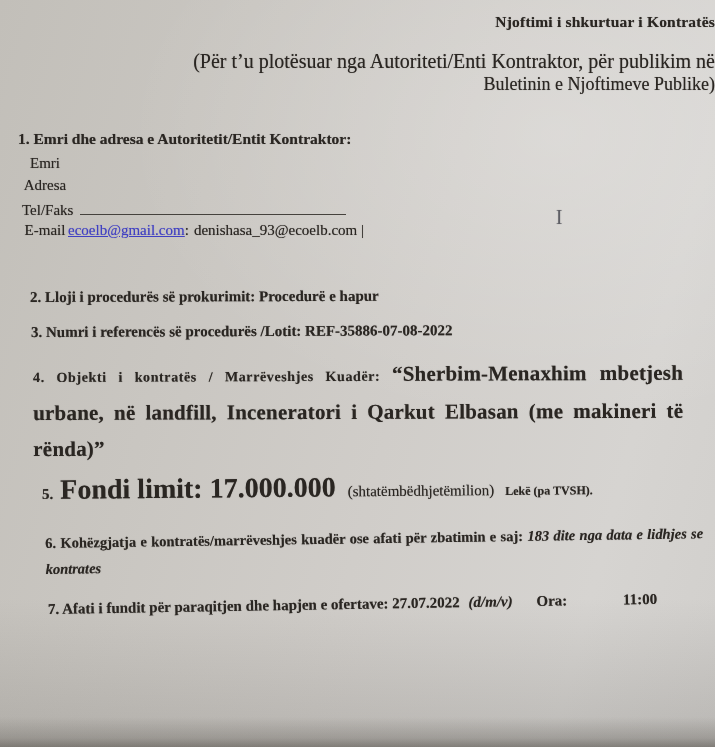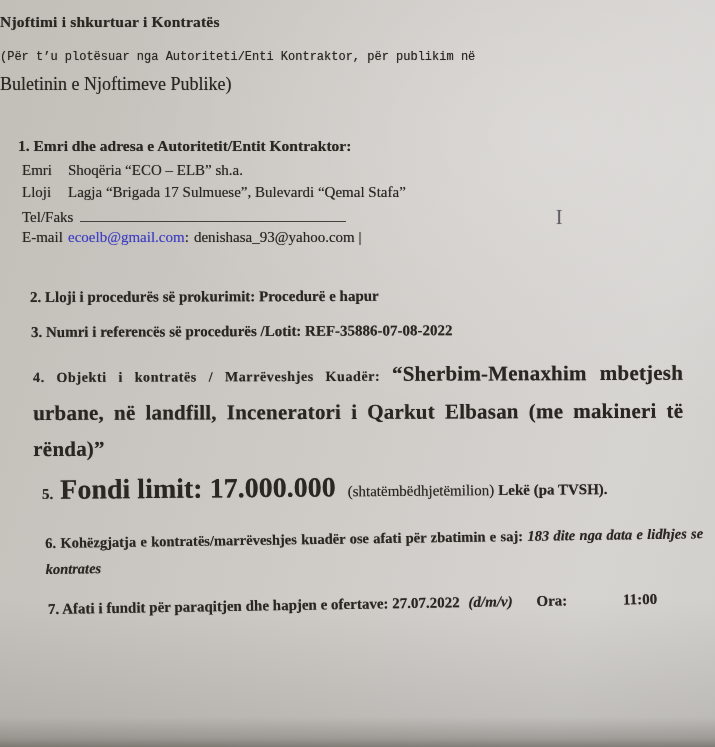--- a/index.html
+++ b/index.html
@@ -18,53 +18,54 @@
     font-family: "Liberation Serif", serif;
     color: #2a2622;
     background:
       linear-gradient(to top, rgba(82,78,72,0.55) 0px, rgba(96,92,86,0.30) 9px, rgba(0,0,0,0) 30px),
       radial-gradient(ellipse 620px 420px at 78% 18%, rgba(255,255,255,0.22), rgba(0,0,0,0) 70%),
       linear-gradient(to bottom, rgba(0,0,0,0) 80%, rgba(70,67,62,0.18) 100%),
       linear-gradient(105deg, #c2bfb9 0%, #c9c6c1 28%, #d0cdc9 55%, #d6d4d1 82%, #d1cfcc 100%);
     text-shadow: 0 0 0.8px rgba(42,38,34,0.55);
   }
   .abs { position: absolute; }
-  .centered { left: 0; right: 0; text-align: left; }
+  .centered { left: 0; right: 0; text-align: right; }
 
   .doc-title {
     top: 13px;
     font-size: 15.5px;
     font-weight: bold;
     letter-spacing: 0.2px;
   }
-  .doc-subtitle-1 { top: 50px; font-size: 12px; font-family: Liberation Mono, monospace; }
+  .doc-subtitle-1 { top: 50px; font-size: 20px; }
   .doc-subtitle-2 { top: 74px; font-size: 18px; }
 
   .section1 { top: 130px; left: 18px; width: 600px; }
-  .section1-heading { font-size: 15.5px; font-weight: bold; margin-top: 7px; }
+  .section1-heading { font-size: 15.5px; font-weight: bold; }
   .field-rows { margin-top: 7px; margin-left: 4px; }
   .field-row {
     display: flex;
     align-items: baseline;
     height: 22.4px;
     font-size: 15px;
   }
   .field-label { flex: 0 0 auto; }
-  .field-label.w46 { min-width: 46px; }
+  .field-label.w46 { min-width: 46px; text-align: center; }
   .field-value { white-space: nowrap; }
   .blank-line {
     display: inline-block;
     border-bottom: 1.2px solid #45423d;
     height: 14px;
     margin-left: 7px;
   }
   .blank-telfaks { width: 266px; }
   .blank-uebfaqe { width: 266px; }
   .email-link {
     color: #4040c2;
+    text-decoration: underline;
     text-shadow: 0 0 0.8px rgba(64,64,194,0.55);
     cursor: pointer;
   }
   .email-sep { margin-right: 5px; }
 
   .section2 { top: 289px; left: 30px; font-size: 15px; font-weight: bold; transform: rotate(-0.2deg); transform-origin: left center; }
   .section3 { top: 324px; left: 31px; font-size: 15px; font-weight: bold; transform: rotate(-0.25deg); transform-origin: left center; }
 
   .section4 {
     top: 358px;
@@ -83,21 +84,21 @@
     top: 474px;
     left: 42px;
     white-space: nowrap;
     transform: rotate(-0.5deg);
     transform-origin: left center;
   }
   .section5 > span { vertical-align: baseline; }
   .section5-number { font-size: 15px; font-weight: bold; }
   .section5-main { font-size: 28px; font-weight: bold; margin-left: 3px; }
   .section5-words { font-size: 15px; margin-left: 8px; }
-  .section5-currency { font-size: 15px; font-weight: bold; margin-left: 0; }
+  .section5-currency { font-size: 12px; font-weight: bold; margin-left: 7px; }
 
   .section6 {
     top: 531px;
     left: 45px;
     width: 658px;
     font-size: 14.5px;
     font-weight: bold;
     line-height: 25.5px;
     text-align: justify;
     transform: rotate(-0.85deg);
@@ -136,35 +137,33 @@
 
   <div class="abs centered doc-title">Njoftimi i shkurtuar i Kontratës</div>
   <div class="abs centered doc-subtitle-1">(Për t’u plotësuar nga Autoriteti/Enti Kontraktor, për publikim në</div>
   <div class="abs centered doc-subtitle-2">Buletinin e Njoftimeve Publike)</div>
 
   <div class="abs section1">
     <div class="section1-heading">1.  Emri dhe adresa e Autoritetit/Entit Kontraktor:</div>
     <div class="field-rows">
       <div class="field-row">
         <span class="field-label w46">Emri</span>
-        <span class="field-value">Shoqëria “ECO – ELB” sh.a.</span>
       </div>
       <div class="field-row">
-        <span class="field-label w46">Lloji</span>
-        <span class="field-value">Lagja “Brigada 17 Sulmuese”, Bulevardi “Qemal Stafa”</span>
+        <span class="field-label w46">Adresa</span>
       </div>
       <div class="field-row">
         <span class="field-label">Tel/Faks</span>
         <span class="blank-line blank-telfaks"></span>
       </div>
       <div class="field-row">
         <span class="field-label w46">E-mail</span>
         <a class="email-link">ecoelb@gmail.com</a>
           <span class="email-sep">:</span>
-        <span class="field-value">denishasa_93@yahoo.com |</span>
+        <span class="field-value">denishasa_93@ecoelb.com |</span>
       </div>
     </div>
   </div>
 
   <div class="abs section2">2.  Lloji i procedurës së prokurimit: Procedurë e hapur</div>
 
   <div class="abs section3">3. Numri i referencës së procedurës /Lotit: REF-35886-07-08-2022</div>
 
   <div class="abs section4">
     <span class="section4-label">4. Objekti i kontratës / Marrëveshjes Kuadër:</span>

